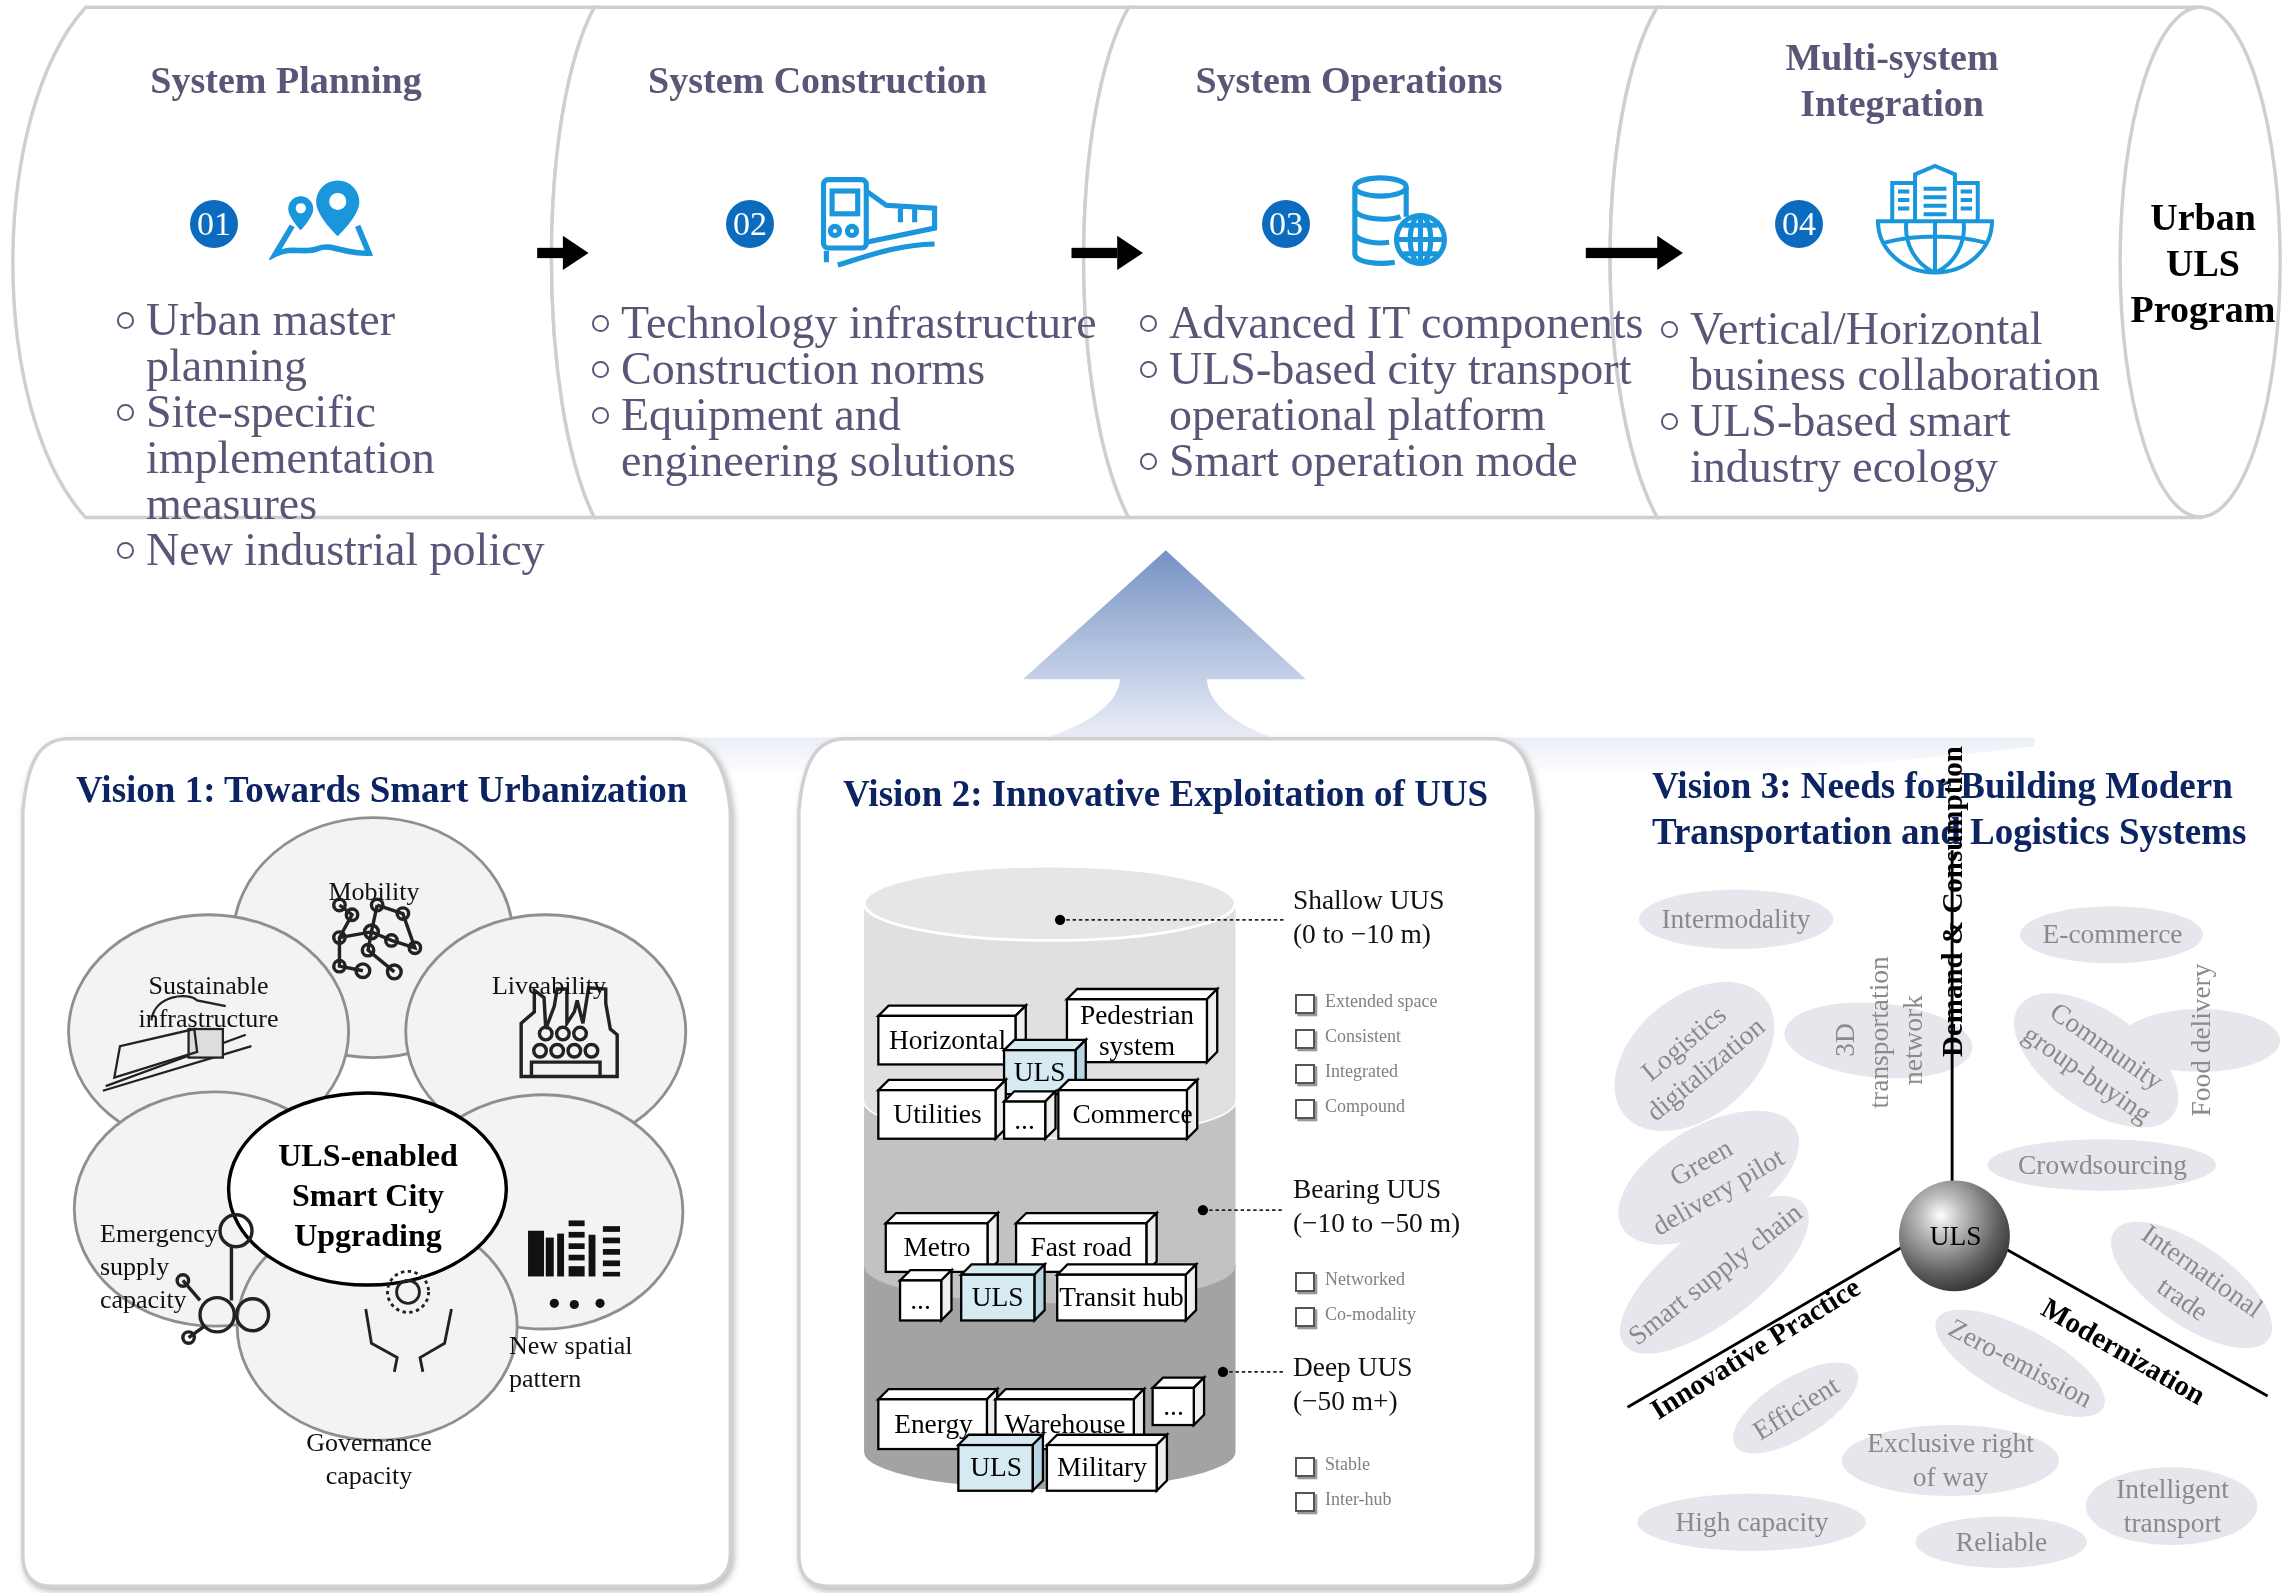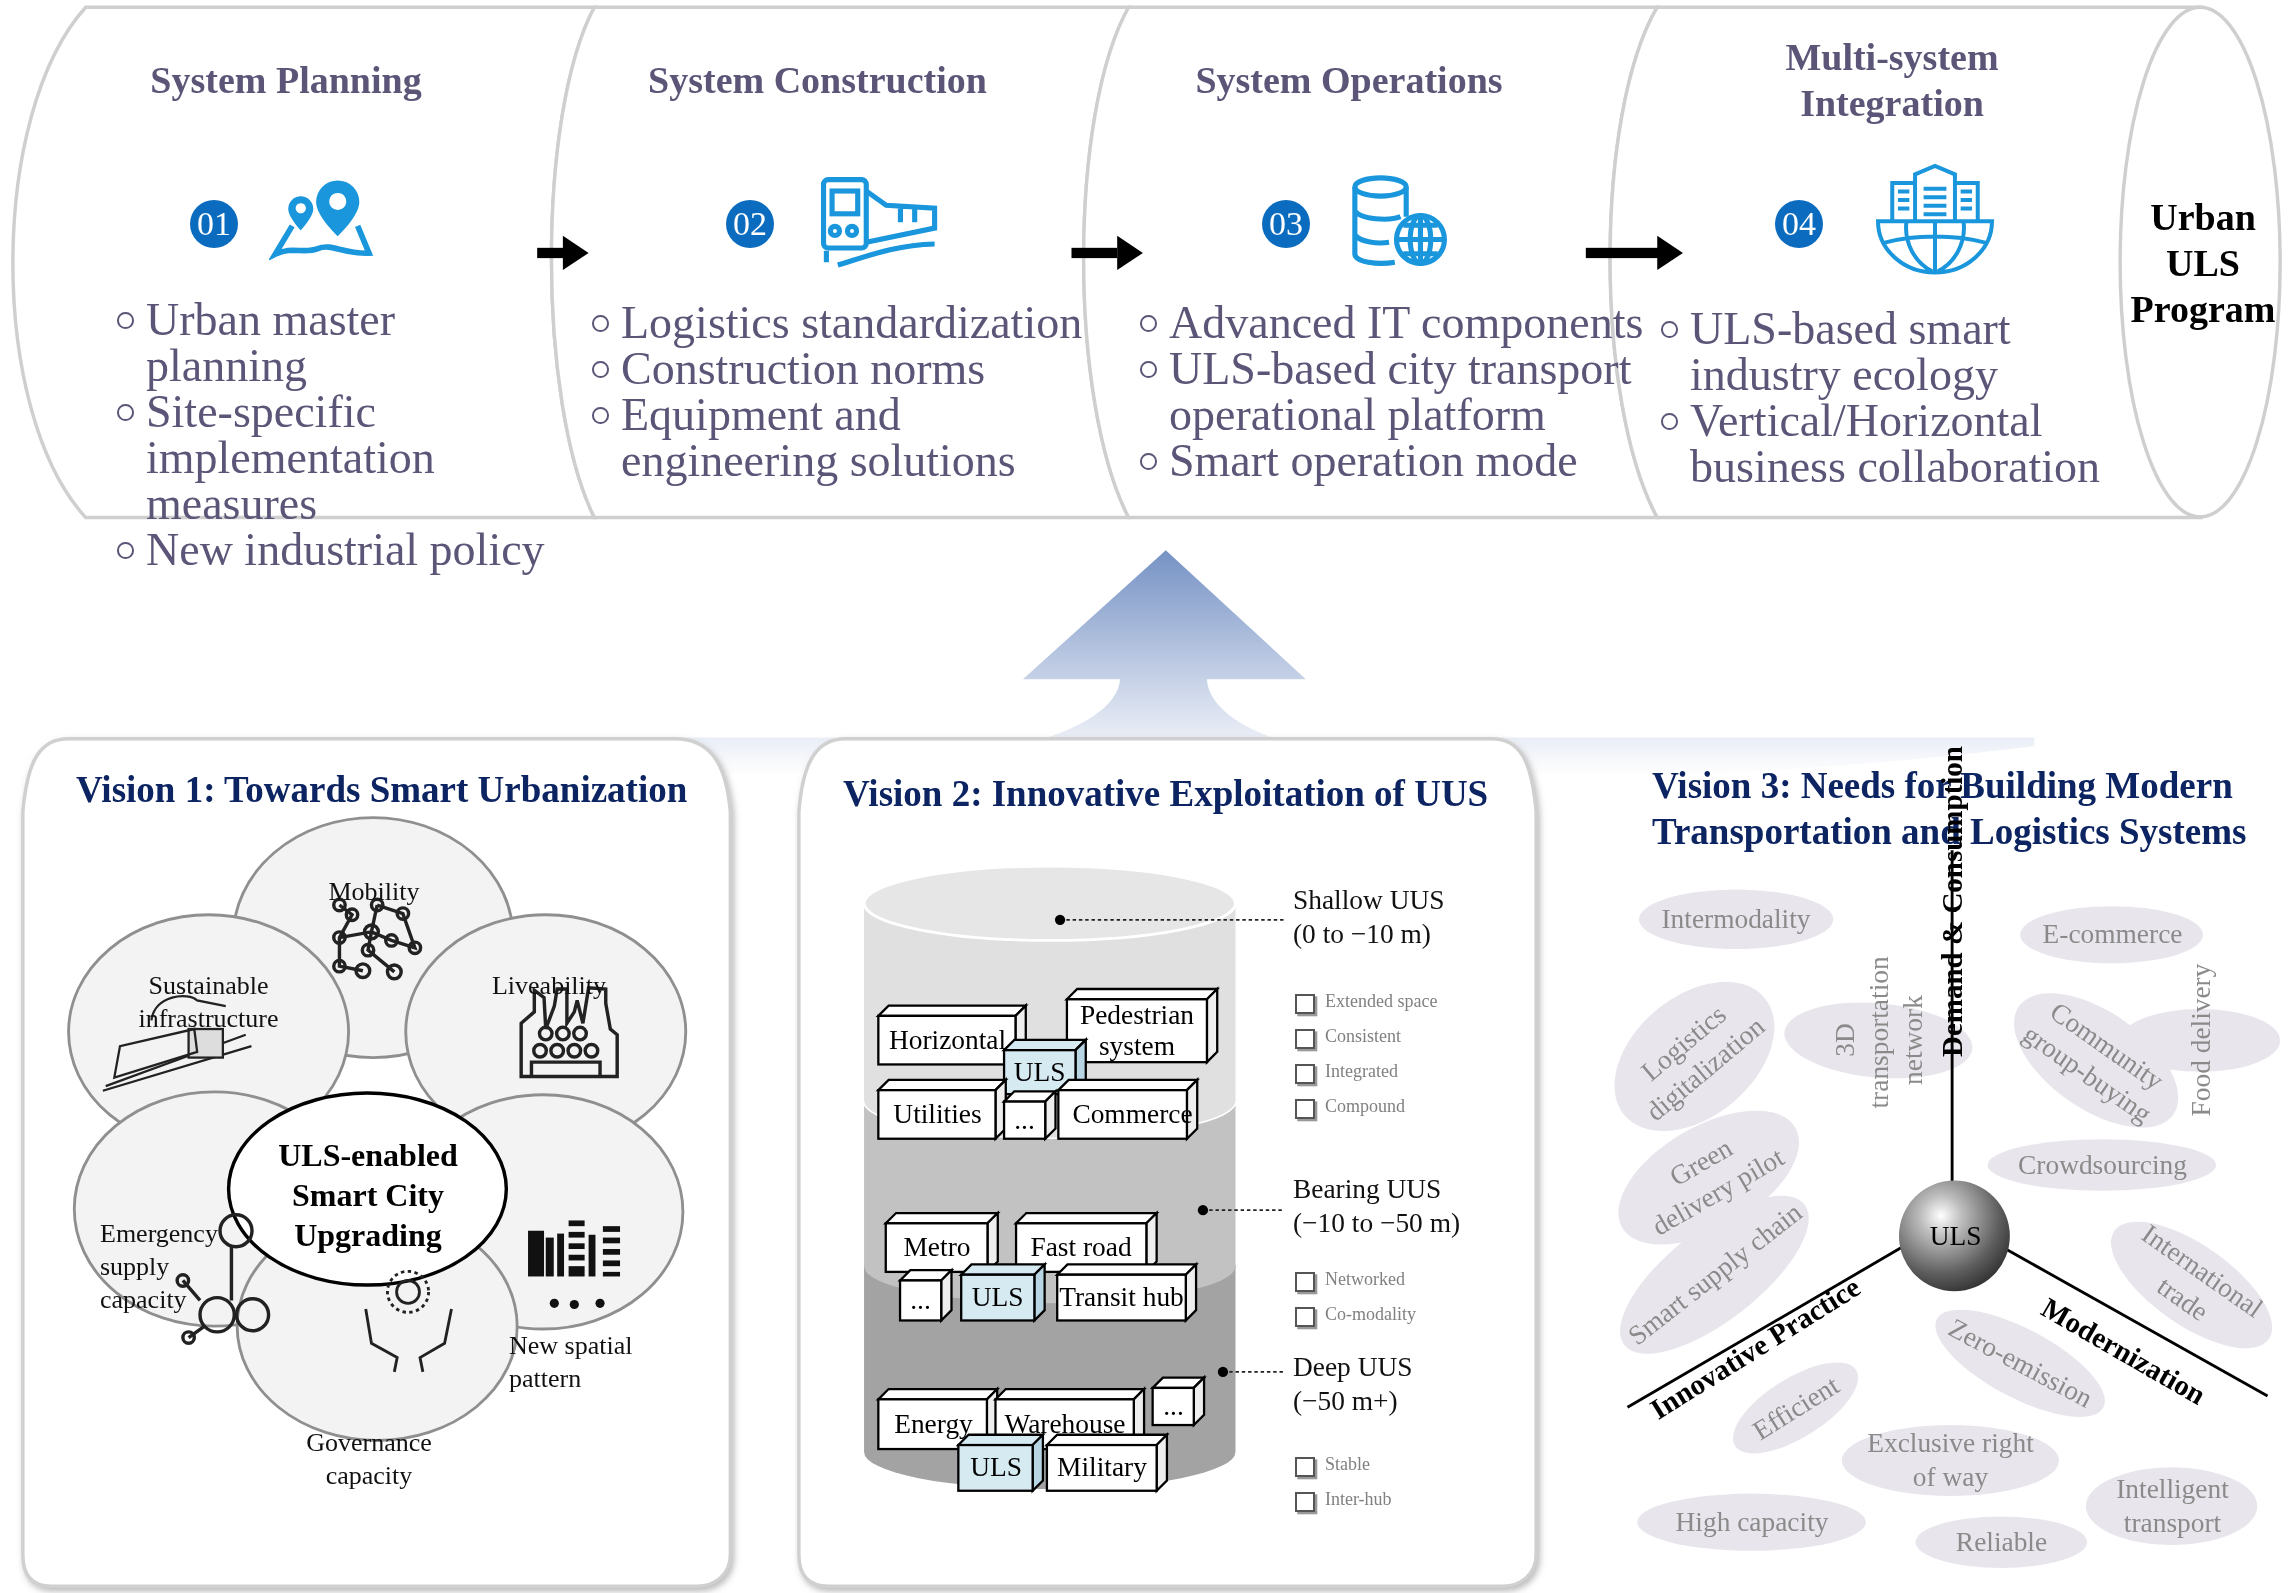--- a/index.html
+++ b/index.html
@@ -300,21 +300,21 @@
       <g fill="none" stroke="#1a96dc" stroke-width="9">
         <rect x="15" y="15" width="75" height="120" rx="8"></rect>
           <rect x="30" y="35" width="45" height="40"></rect>
         <circle cx="35" cy="105" r="8"></circle>
           <circle cx="65" cy="105" r="8"></circle>
         <path d="M90,35 L125,60 L210,65 L210,100 L90,125 M150,62 L150,90 M175,64 L175,90"></path>
         <path d="M20,160 L20,140 M40,165 C90,150 140,130 210,128"></path>
       </g>
     </svg>
     <ul class="stage-list" style="left:589px;top:300px;width:514px;">
-      <li>Logistics standardization</li>
+      <li>Technology infrastructure</li>
       <li>Construction norms</li>
       <li>Equipment and engineering solutions</li>
     </ul>
   </div>
 
   <div>
     <div class="stage-title" style="left:1166px;top:57px;width:366px;">System Operations</div>
     <div class="stage-badge" style="left:1262px;top:200px;">03</div>
     <svg class="abs" style="left:1349px;top:171px;" width="103" height="97" viewBox="0 0 180 170">
       <g fill="none" stroke="#1a96dc" stroke-width="9">
@@ -336,22 +336,22 @@
     <div class="stage-title" style="left:1726px;top:34px;width:332px;">Multi-system Integration</div>
     <div class="stage-badge" style="left:1775px;top:200px;">04</div>
     <svg class="abs" style="left:1875px;top:163px;" width="120" height="114" viewBox="0 0 210 200">
       <g fill="none" stroke="#1a96dc" stroke-width="7">
         <path d="M70,100 L70,20 L105,5 L140,20 L140,100 M30,100 L30,35 L70,35 M140,35 L180,35 L180,100"></path>
         <path d="M85,45 L125,45 M85,60 L125,60 M85,75 L125,75 M85,90 L125,90 M40,50 L60,50 M40,65 L60,65 M40,80 L60,80 M150,50 L170,50 M150,65 L170,65 M150,80 L170,80"></path>
         <path d="M5,102 L205,102 A100,90 0 0 1 5,102 Z M105,102 L105,192 M55,102 C50,140 70,175 100,190 M155,102 C160,140 140,175 110,190 M15,140 C70,125 140,125 195,140"></path>
       </g>
     </svg>
     <ul class="stage-list" style="left:1658px;top:306px;width:514px;">
+      <li>Vertical/Horizontal business collaboration</li>
       <li>ULS-based smart industry ecology</li>
-      <li>Vertical/Horizontal business collaboration</li>
     </ul>
   </div>
   <div class="program-label" style="left:2126px;top:194px;width:154px;">Urban ULS Program</div>
 </div>
 
 <div>
   <div class="vision-title" style="left:76px;top:767px;width:652px;">Vision 1: Towards Smart Urbanization</div>
   <div class="petal-label" style="left:297px;top:875px;width:154px;">Mobility</div>
   <div class="petal-label" style="left:469px;top:969px;width:160px;">Liveability</div>
   <div class="petal-label" style="left:509px;top:1329px;width:154px;text-align:left;">New spatial pattern</div>

